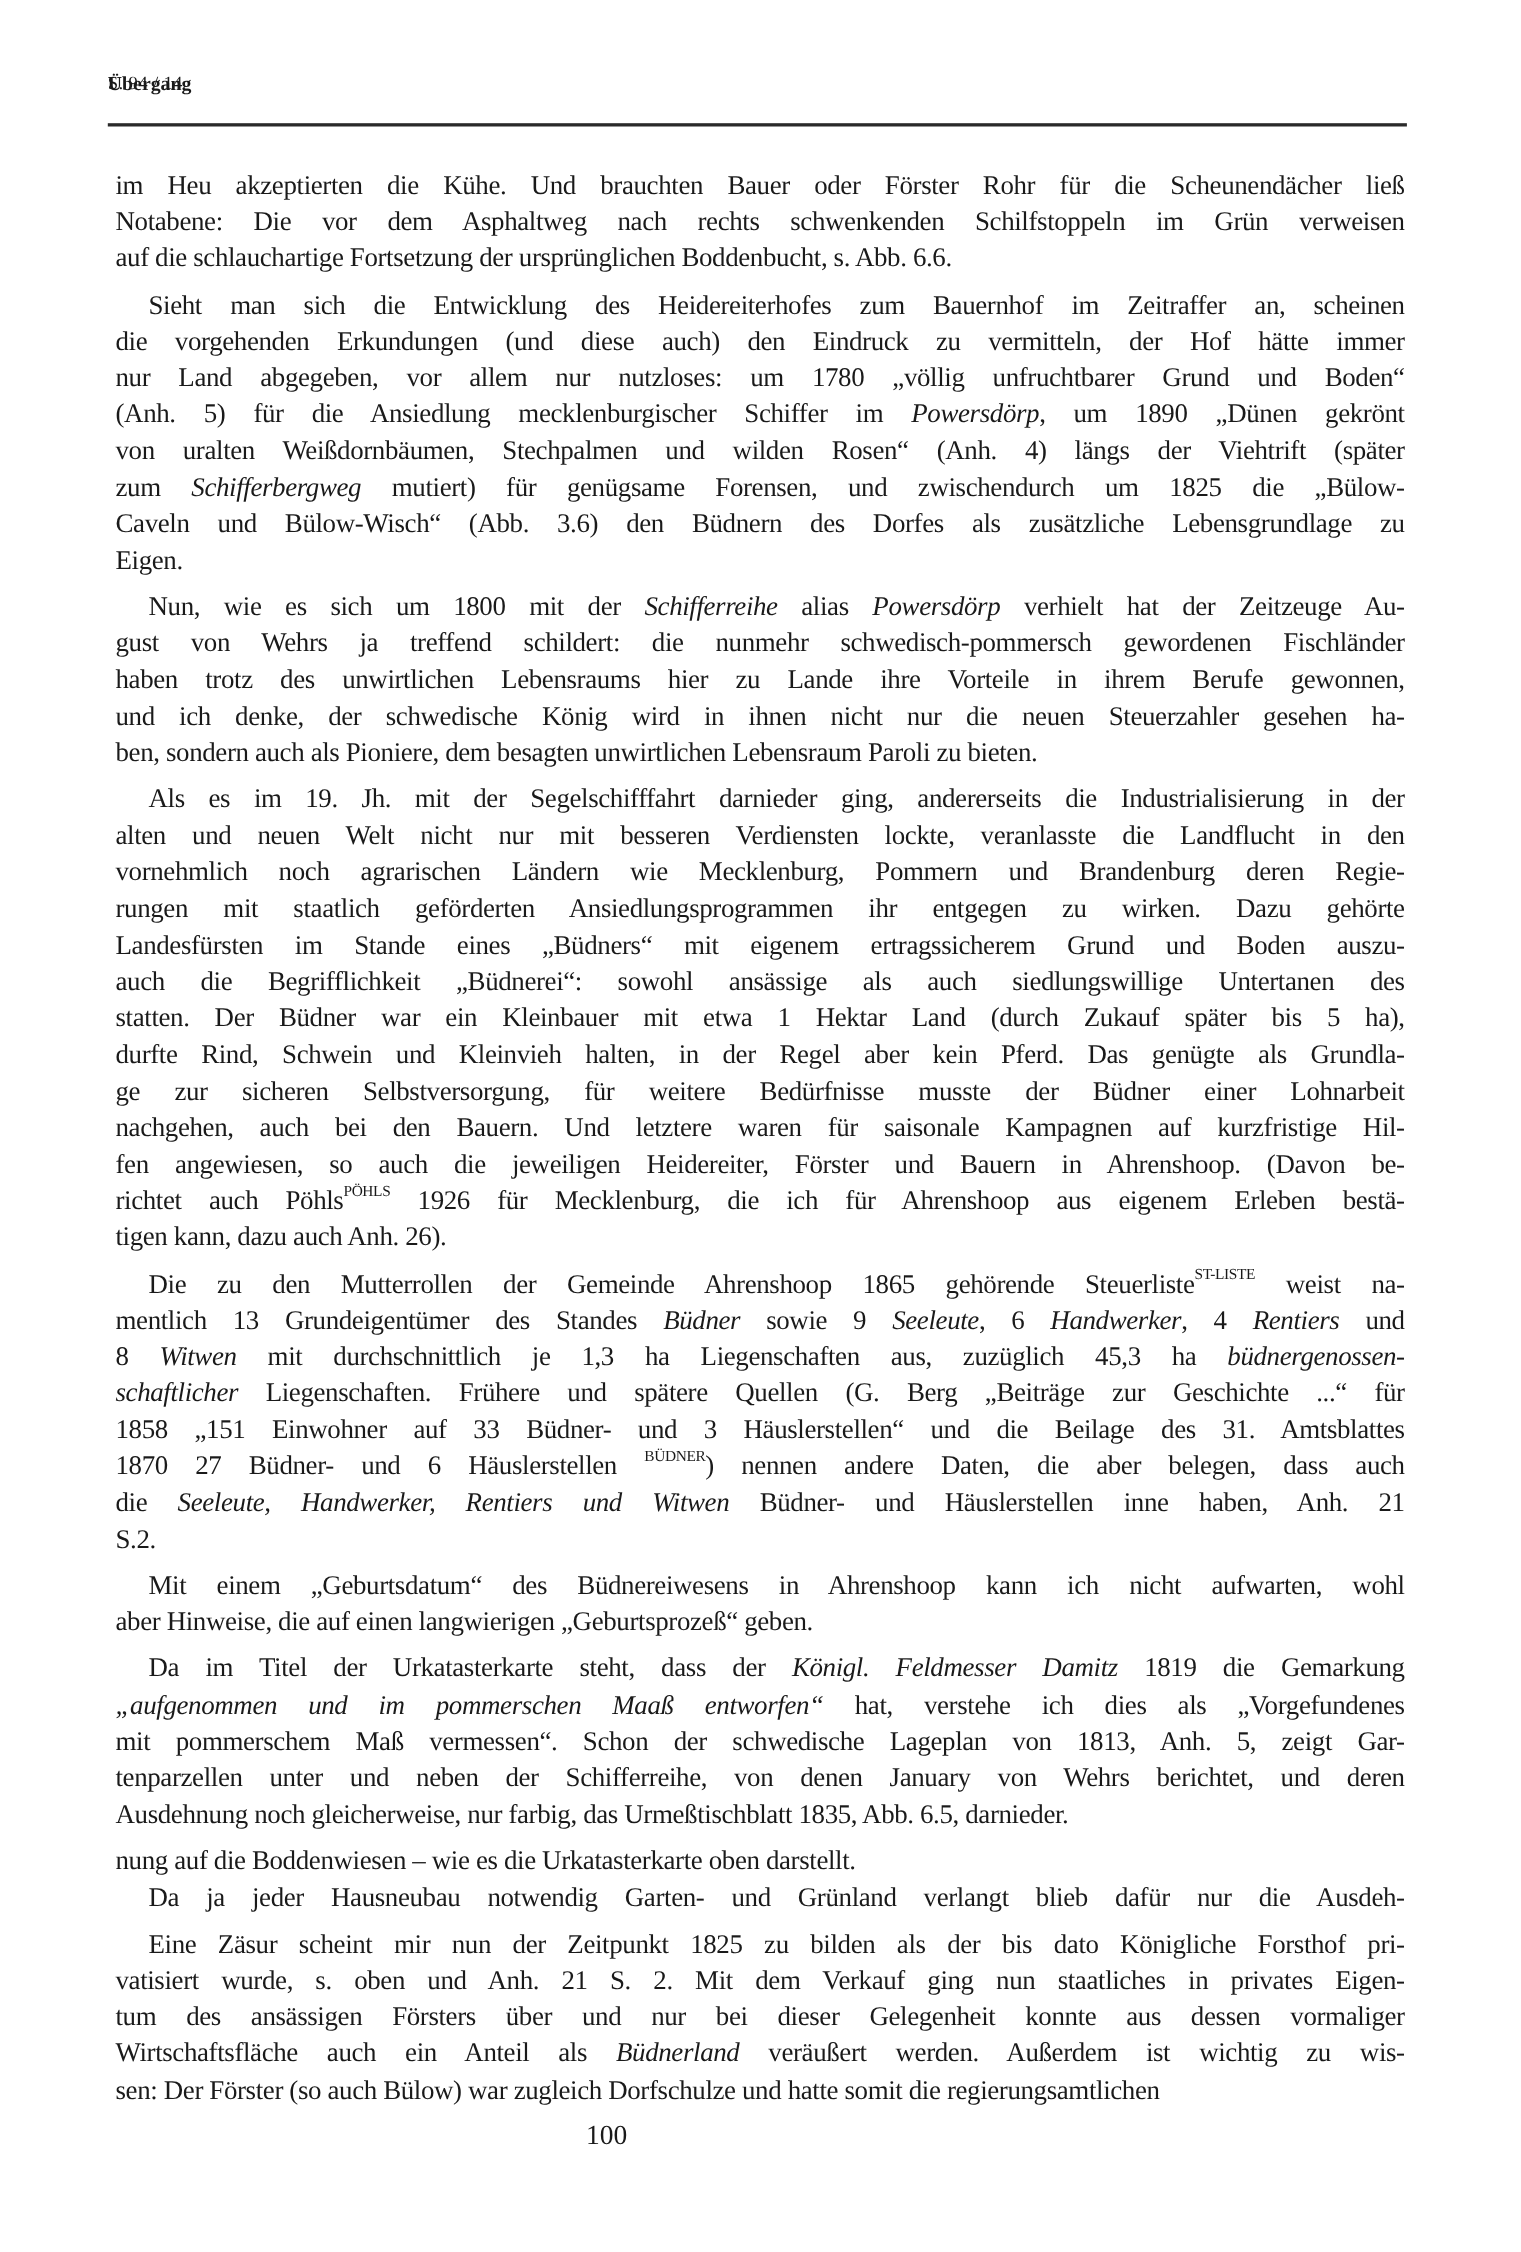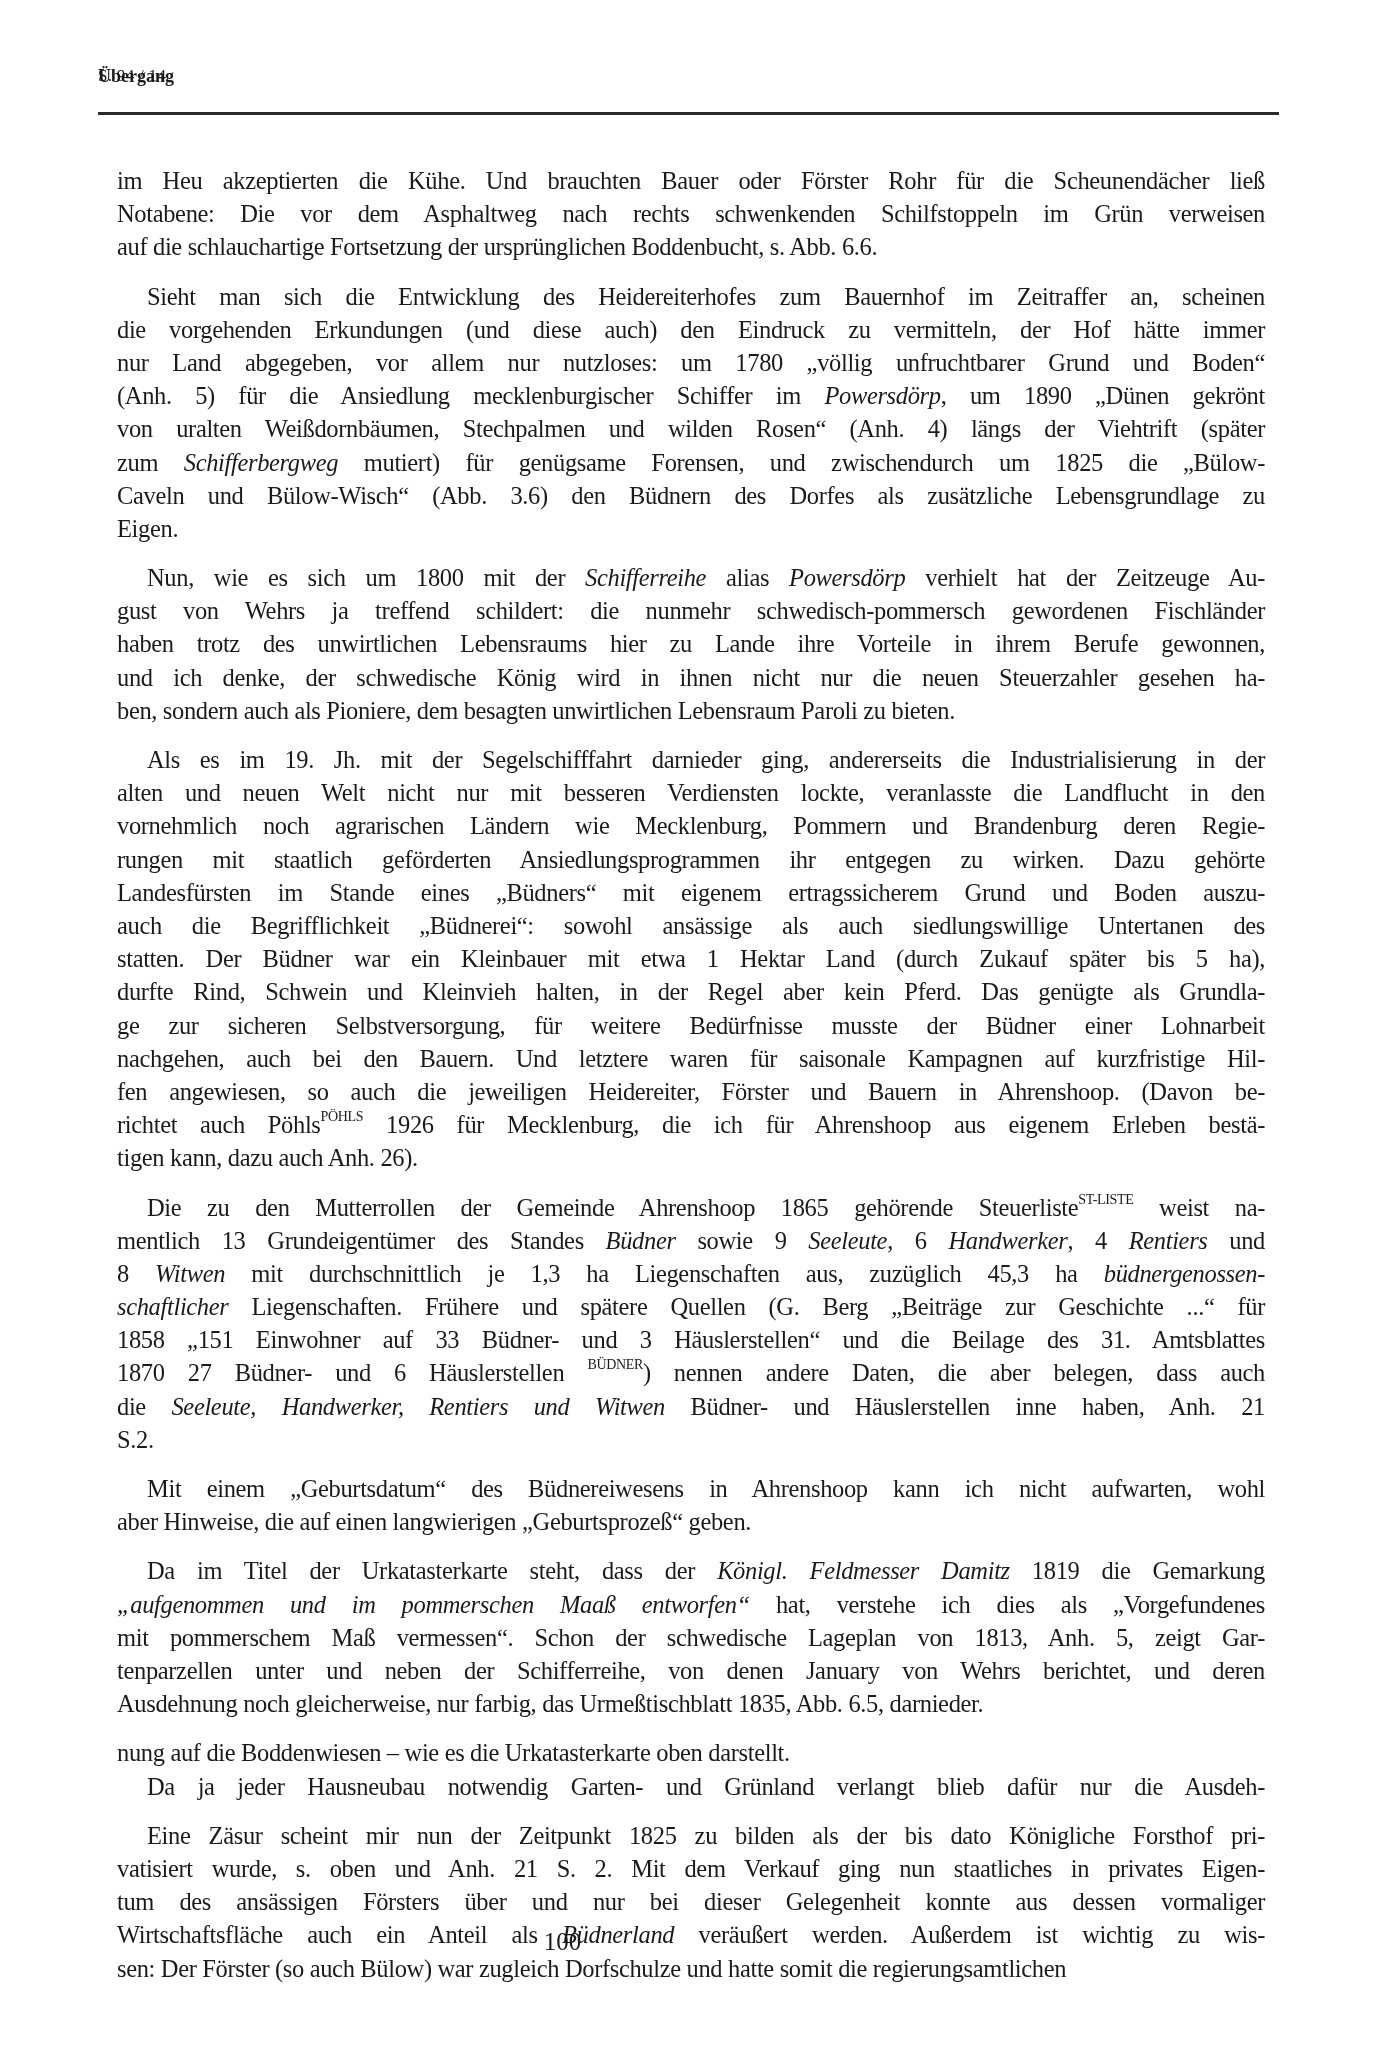--- a/index.html
+++ b/index.html
@@ -6,28 +6,28 @@
     body { width: 1383px; height: 2047px; position: relative; overflow: hidden;
            font-family: "Liberation Serif", "DejaVu Serif", serif; color: #1a1a1a; }
     .page { position: absolute; left: 0; top: 0; width: 1383px; height: 2047px; }
     .header { position: absolute; left: 98px; top: 66px; width: 1180px; height: 30px; }
     .header .left { position: absolute; left: 0; top: 0; font-size: 17px; letter-spacing: 0.3px; }
     .header .center { position: absolute; left: 0; right: 0; top: 0; text-align: left;
                       font-size: 18px; font-weight: bold; }
     .rule { position: absolute; left: 98px; top: 112px; width: 1181px; height: 3px; background: #2a2a2a; }
     .body-text { position: absolute; left: 101px; top: 148px; width: 1180px;
                  font-size: 24.5px; line-height: 33.2px; letter-spacing: -0.35px; }
-    .para { margin: 16px; }
+    .para { margin: 4px; }
     .para + .para { margin-top: 9px; }
     .line { white-space: nowrap; display: block; }
     .line.justify { text-align: justify; text-align-last: justify; white-space: normal; height: 33.2px; overflow: visible; }
     .indent { padding-left: 30px; }
     .it { font-style: italic; }
     sup { font-size: 14px; line-height: 0; vertical-align: 0; position: relative; top: -12px; }
-    .footer { position: absolute; left: 0; width: 1103px; top: 1928px; text-align: center; font-size: 25px; margin-left: 11px; }
+    .footer { position: absolute; left: 0; width: 1103px; top: 1928px; text-align: center; font-size: 25px; }
   </style>
 </head>
 <body>
 
 <div class="page">
   <div class="header">
     <span class="left">S. 94 / 14</span>
     <div class="center">Übergang</div>
   </div>
   <div class="rule"></div>

